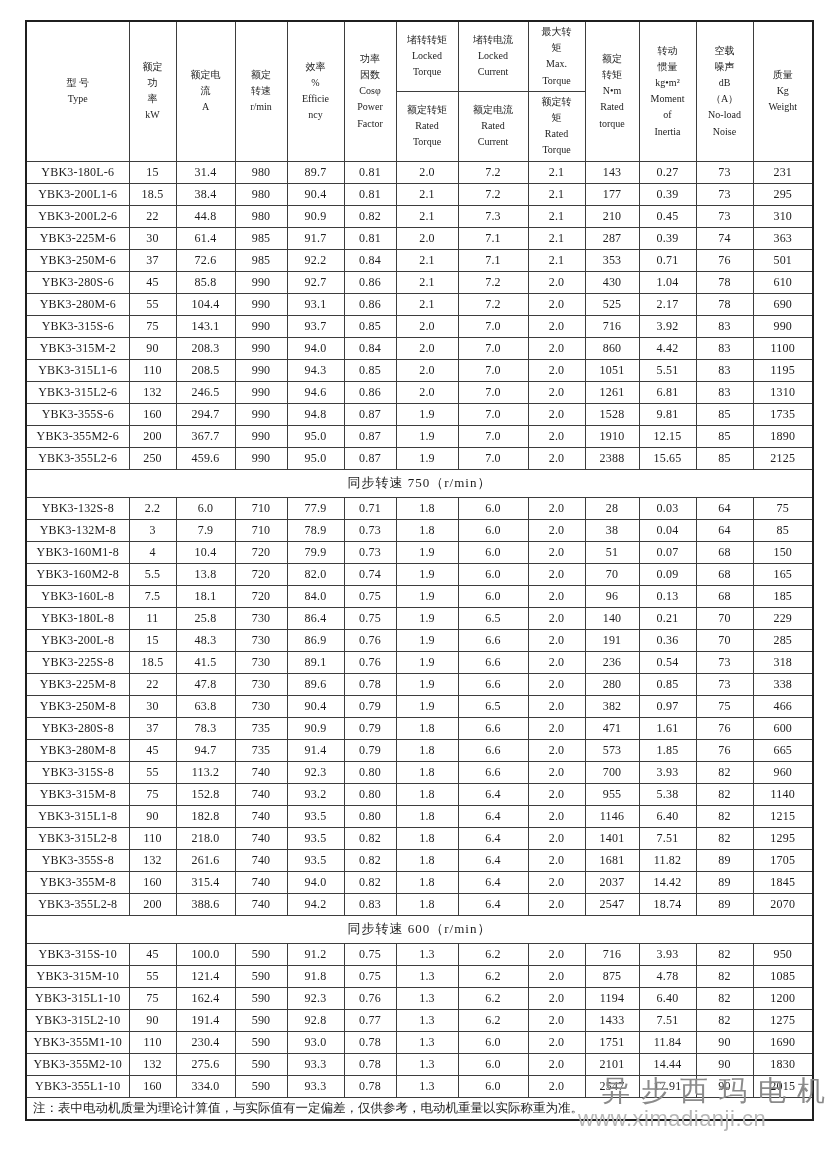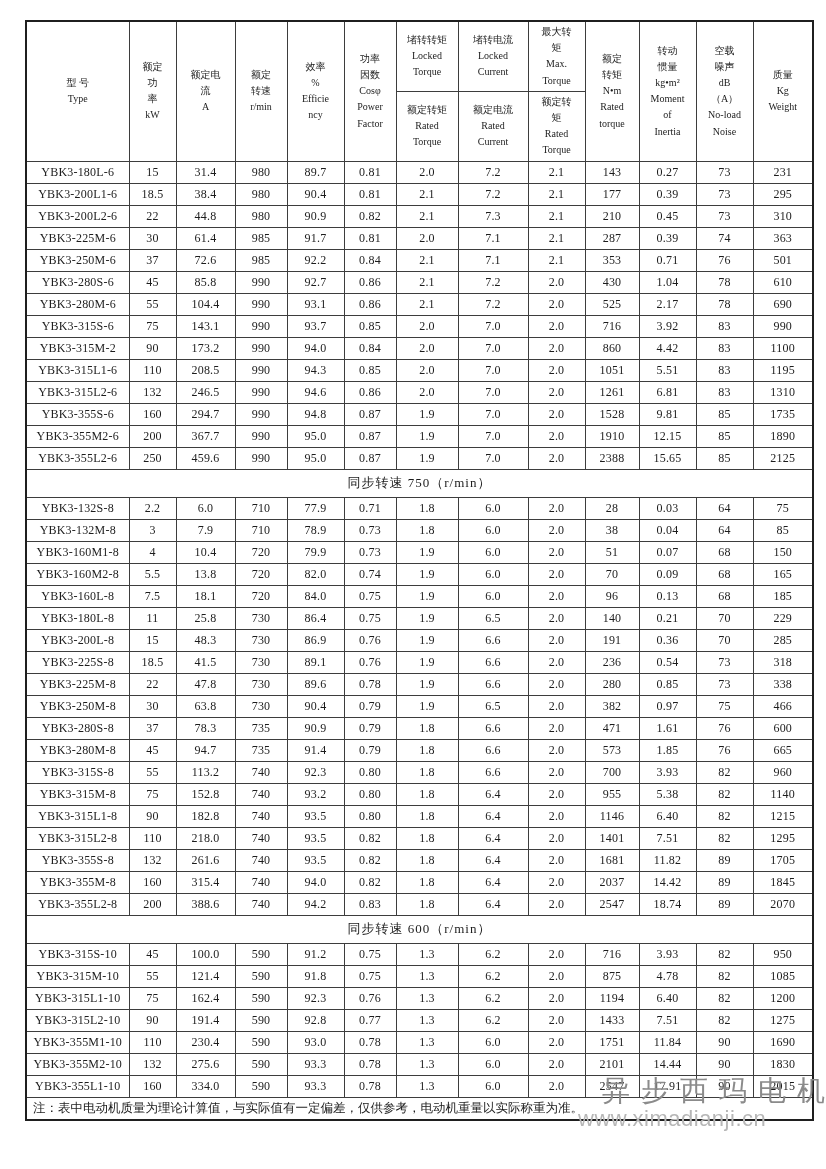--- a/index.html
+++ b/index.html
@@ -273,21 +273,21 @@
           <td>7.0</td>
           <td>2.0</td>
           <td>716</td>
           <td>3.92</td>
           <td>83</td>
           <td>990</td>
         </tr>
         <tr class="data">
           <td class="model">YBK3-315M-2</td>
           <td>90</td>
-          <td>173.2</td>
+          <td>208.3</td>
           <td>990</td>
           <td>94.0</td>
           <td>0.84</td>
           <td>2.0</td>
           <td>7.0</td>
           <td>2.0</td>
           <td>860</td>
           <td>4.42</td>
           <td>83</td>
           <td>1100</td>

